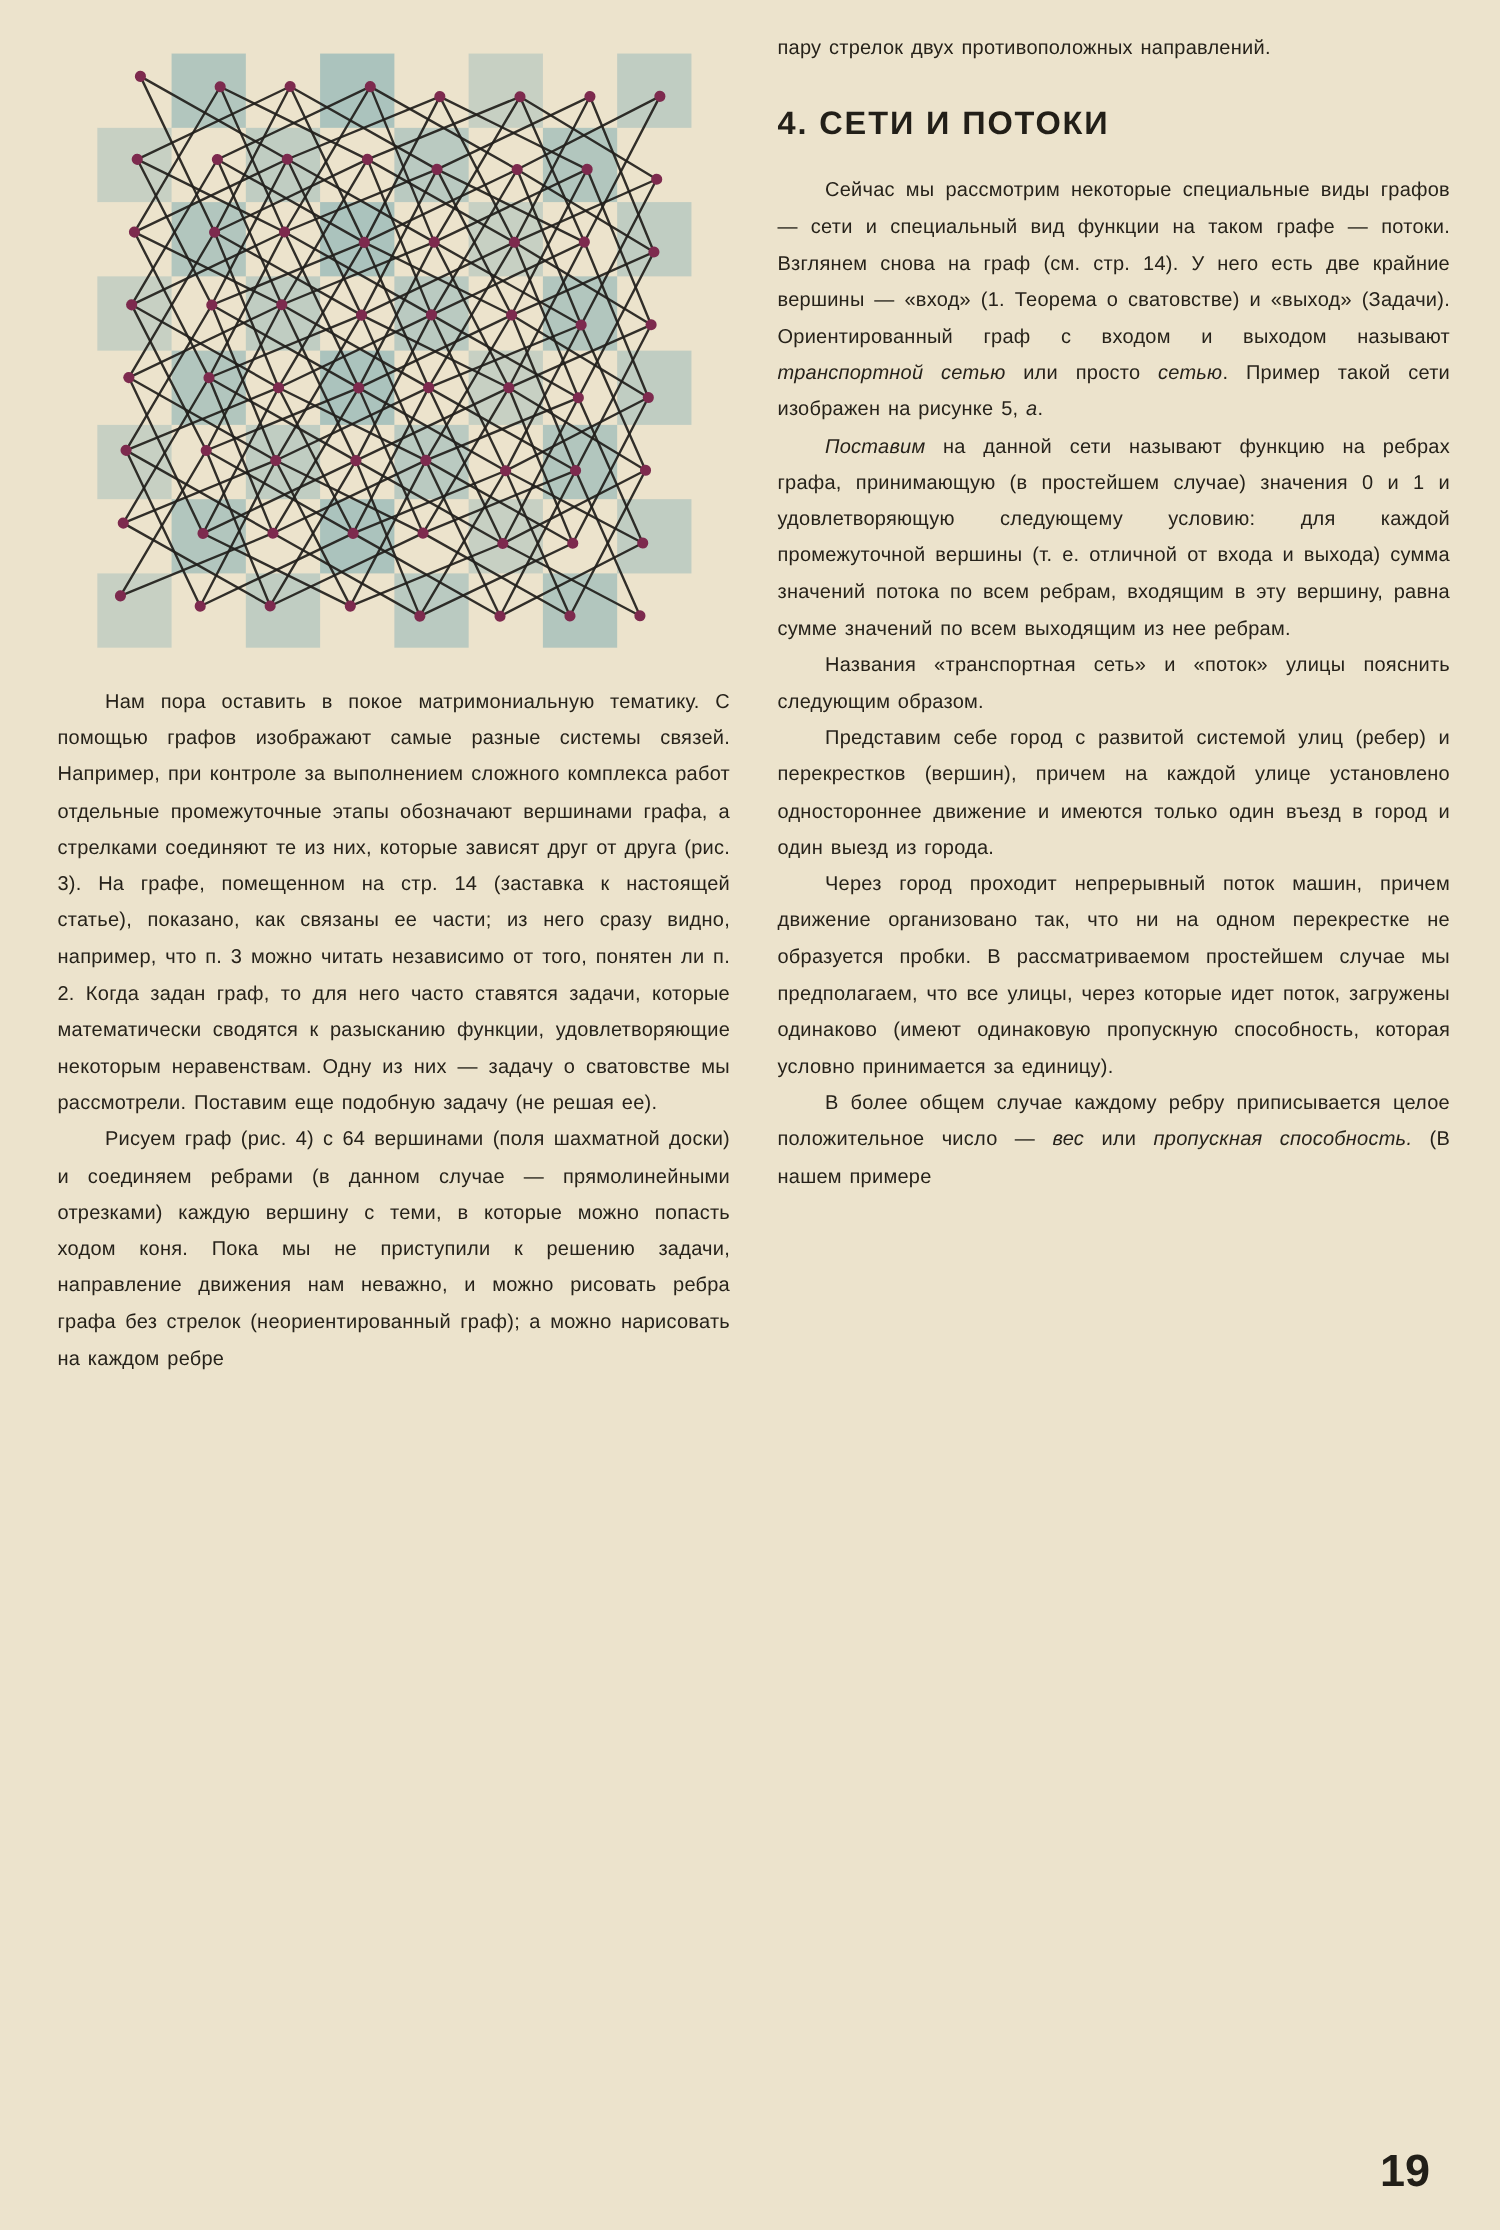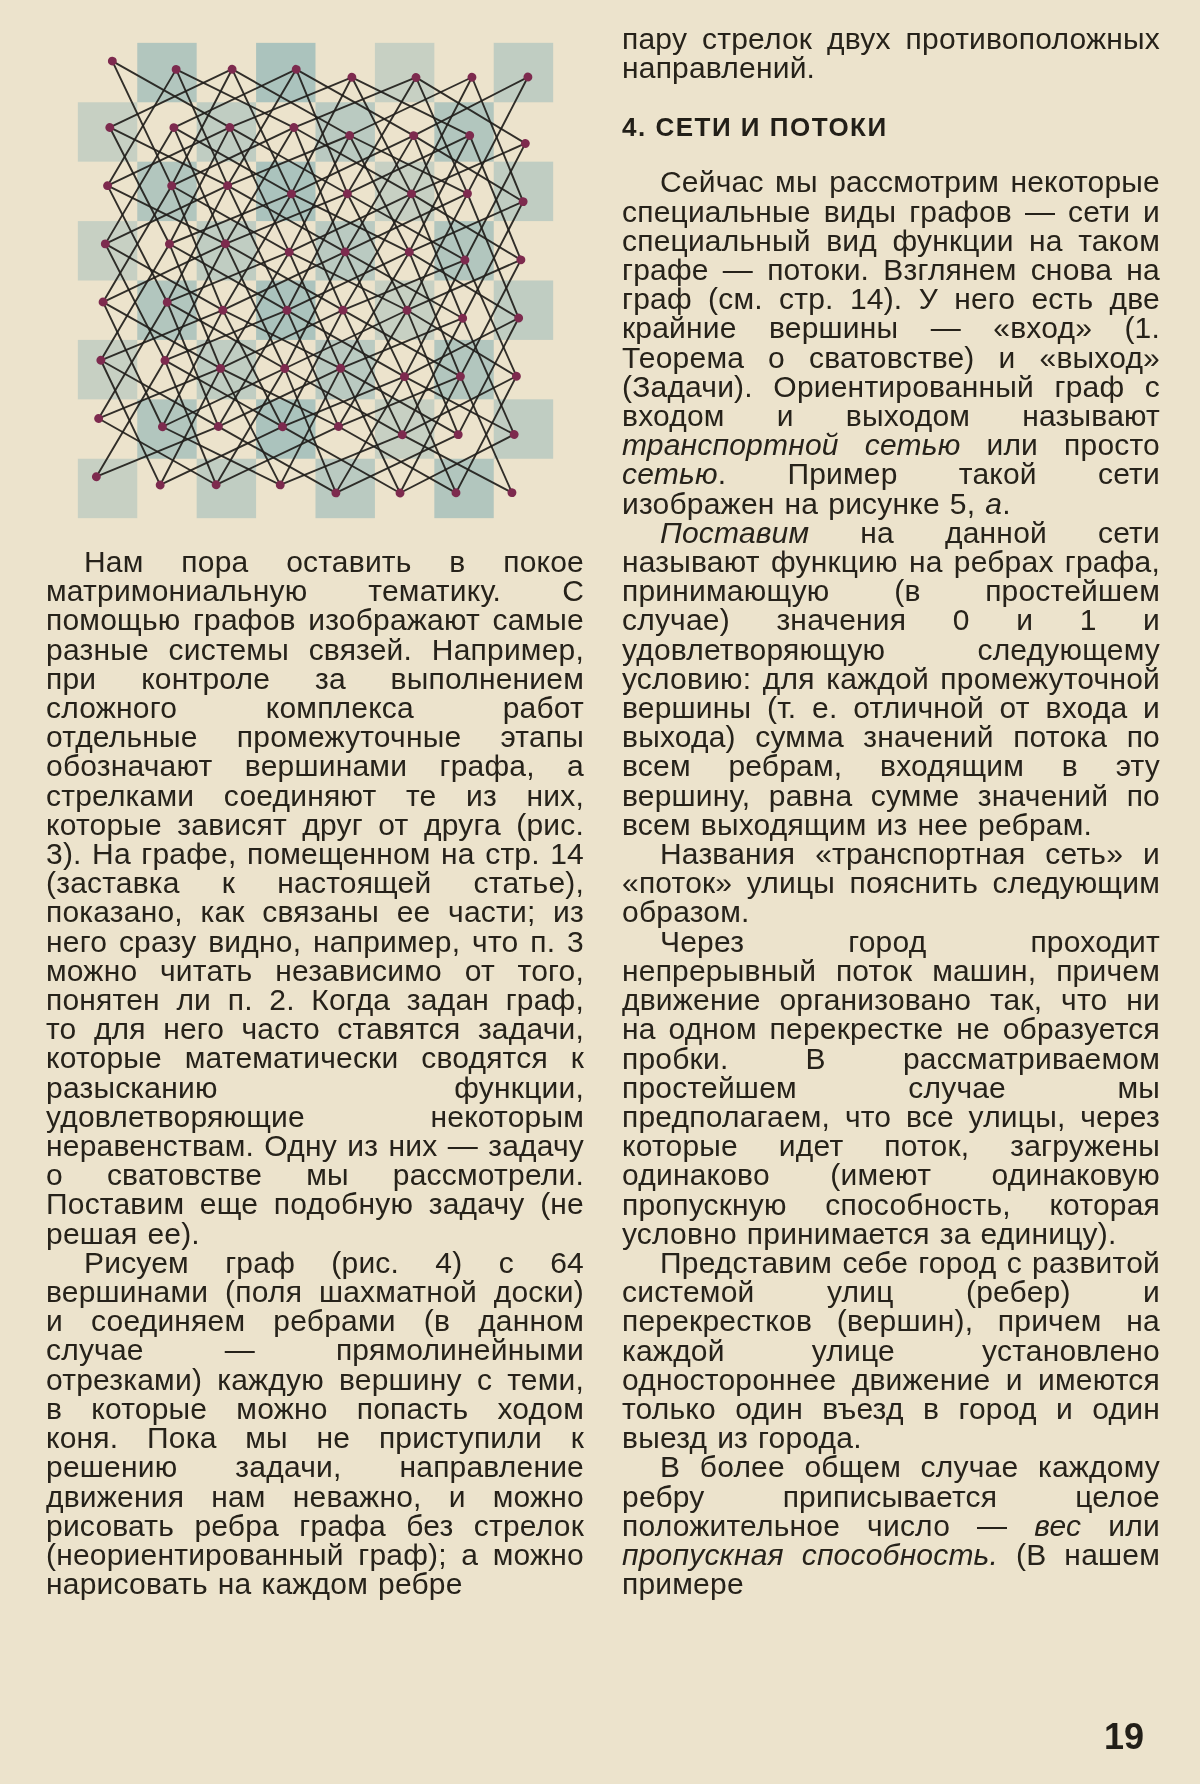--- a/index.html
+++ b/index.html
@@ -21,21 +21,21 @@
   .figure-wrap svg { display: block; width: 505px; height: auto; margin: 0 auto; }
   .figure-caption {
     text-align: center;
     font-size: 24px;
     letter-spacing: 2px;
     margin-top: 8px;
     color: #2a261e;
   }
   p.para {
     margin: 0;
-    font-size: 30px;
+    font-size: 16px;
     line-height: 29.2px;
     text-align: justify;
     text-indent: 38px;
     letter-spacing: 0.2px;
     word-spacing: 1.5px;
   }
   p.para.no-indent { text-indent: 0; }
   .it { font-style: italic; }
   .section-heading {
     text-align: left;
@@ -337,22 +337,22 @@
         </div>
     </div>
 
     <div class="col">
       <div>
           <p class="para no-indent"><span>пару стрелок двух противоположных направлений.</span></p>
           <div class="section-heading">4. СЕТИ И ПОТОКИ</div>
           <p class="para"><span>Сейчас мы рассмотрим некоторые специальные виды графов — сети и специальный вид функции на таком графе — потоки. Взглянем снова на граф (см. стр. 14). У него есть две крайние вершины — «вход» (1. Теорема о сватовстве) и «выход» (Задачи). Ориентированный граф с входом и выходом называют </span><span class="it">транспортной сетью</span><span> или просто </span><span class="it">сетью</span><span>. Пример такой сети изображен на рисунке 5, </span><span class="it">а</span><span>.</span></p>
           <p class="para"><span class="it">Поставим</span><span> на данной сети называют функцию на ребрах графа, принимающую (в простейшем случае) значения 0 и 1 и удовлетворяющую следующему условию: для каждой промежуточной вершины (т. е. отличной от входа и выхода) сумма значений потока по всем ребрам, входящим в эту вершину, равна сумме значений по всем выходящим из нее ребрам.</span></p>
           <p class="para"><span>Названия «транспортная сеть» и «поток» улицы пояснить следующим образом.</span></p>
+          <p class="para"><span>Представим себе город с развитой системой улиц (ребер) и перекрестков (вершин), причем на каждой улице установлено одностороннее движение и имеются только один въезд в город и один выезд из города.</span></p>
           <p class="para"><span>Через город проходит непрерывный поток машин, причем движение организовано так, что ни на одном перекрестке не образуется пробки. В рассматриваемом простейшем случае мы предполагаем, что все улицы, через которые идет поток, загружены одинаково (имеют одинаковую пропускную способность, которая условно принимается за единицу).</span></p>
-          <p class="para"><span>Представим себе город с развитой системой улиц (ребер) и перекрестков (вершин), причем на каждой улице установлено одностороннее движение и имеются только один въезд в город и один выезд из города.</span></p>
           <p class="para"><span>В более общем случае каждому ребру приписывается целое положительное число — </span><span class="it">вес</span><span> или </span><span class="it">пропускная способность.</span><span> (В нашем примере</span></p>
         </div>
     </div>
 
   </div>
 
   <div class="page-number">19</div>
 </div>
 
 </body></html>

